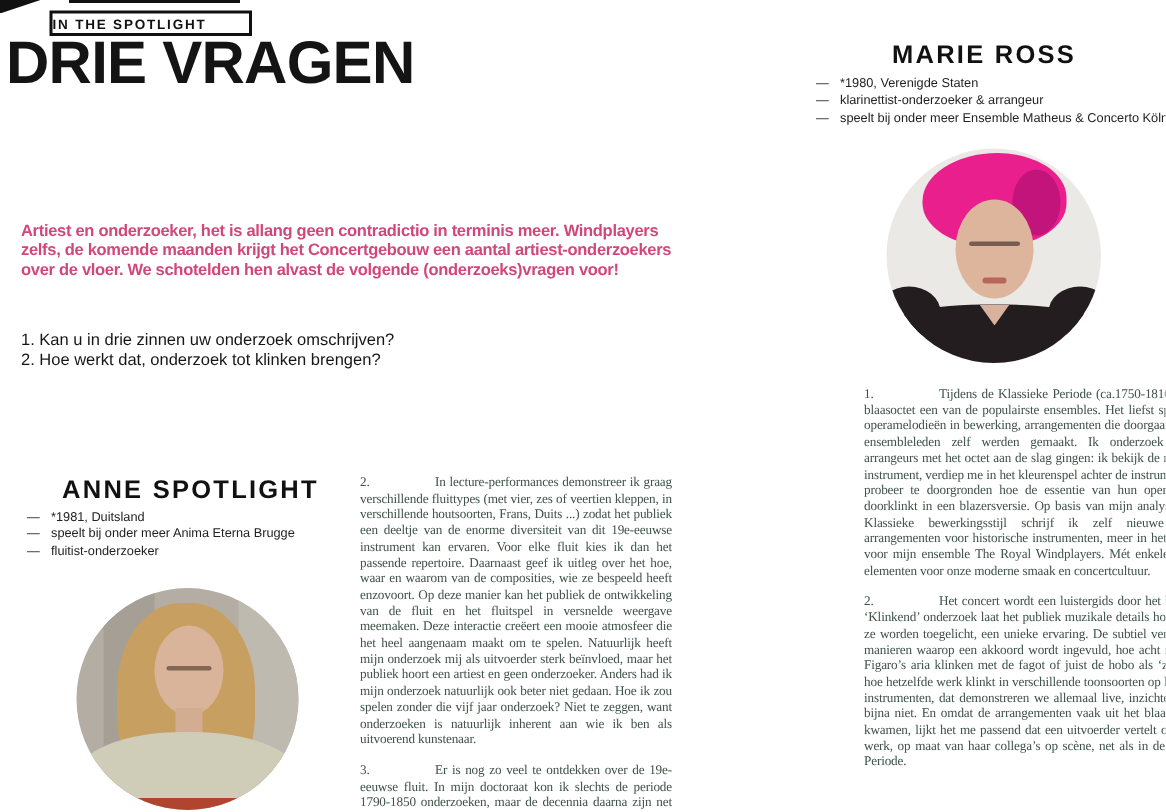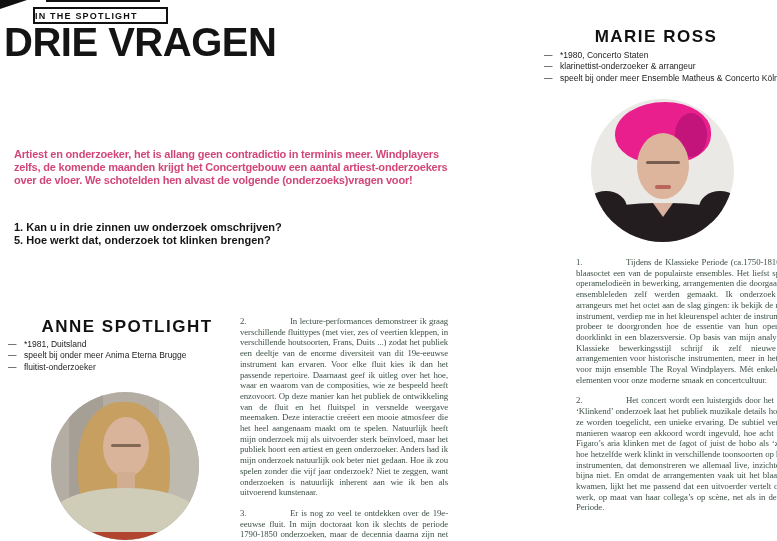--- a/index.html
+++ b/index.html
@@ -18,29 +18,29 @@
   .tag-box span{font-size:9px;font-weight:bold;letter-spacing:1.2px;color:#111;}
 
   
   .headline{position:absolute;left:4px;top:24px;font-weight:bold;color:#141414;
     font-size:40px;line-height:37px;letter-spacing:-0.5px;white-space:nowrap;}
 
   
   .intro{position:absolute;left:14px;top:148px;width:452px;
     font-size:11px;line-height:13px;font-weight:bold;letter-spacing:-0.2px;color:var(--accent);}
   .questions{position:absolute;left:14px;top:221px;
-    font-size:11px;line-height:13.2px;font-weight:bold;color:#161616;}
+    font-size:11px;line-height:13.2px;font-weight:normal;color:#161616;}
 
   
   .profile-name{position:absolute;font-size:17px;font-weight:bold;letter-spacing:1.5px;
     color:#111;text-align:center;white-space:nowrap;}
   .name-anne{left:0;top:317px;width:254px;}
   .name-marie{left:536px;top:27px;width:240px;}
   .facts{position:absolute;font-size:8.5px;line-height:11.3px;color:#222;}
-  .facts-anne{left:8px;top:339px;}
+  .facts-anne{left:18px;top:339px;}
   .facts-marie{left:544px;top:50px;}
   .facts div{white-space:nowrap;}
   .dash{display:inline-block;width:16px;color:#222;}
 
   
   .portrait{position:absolute;border-radius:50%;overflow:hidden;}
   .portrait>div{position:absolute;}
   .photo-anne{left:51px;top:392px;width:148px;height:148px;background:#b3ada3;}
   .photo-marie{left:591px;top:99px;width:143px;height:143px;background:#ebe9e5;}
   
@@ -83,26 +83,26 @@
 </div>
 
 <div class="headline">
   <div>DRIE VRAGEN</div>
 </div>
 
 <div class="intro">Artiest en onderzoeker, het is allang geen contradictio in terminis meer. Windplayers zelfs, de komende maanden krijgt het Concertgebouw een aantal artiest-onderzoekers over de vloer. We schotelden hen alvast de volgende (onderzoeks)vragen voor!</div>
 
 <div class="questions">
   <div>1. Kan u in drie zinnen uw onderzoek omschrijven?</div>
-  <div>5. Hoe werkt dat, onderzoek tot klinken brengen?</div>
+  <div>2. Hoe werkt dat, onderzoek tot klinken brengen?</div>
 </div>
 
 <div class="profile-name name-marie">MARIE ROSS</div>
 <div class="facts facts-marie">
-  <div><span class="dash">—</span><span>*1980, Concerto Staten</span></div>
+  <div><span class="dash">—</span><span>*1980, Verenigde Staten</span></div>
   <div><span class="dash">—</span><span>klarinettist-onderzoeker &amp; arrangeur</span></div>
   <div><span class="dash">—</span><span>speelt bij onder meer Ensemble Matheus &amp; Concerto Köln</span></div>
 </div>
 <div class="portrait photo-marie">
   <div class="ma-hair"></div>
   <div class="ma-hair2"></div>
   <div class="ma-face"></div>
   <div class="ma-eyes"></div>
   <div class="ma-lips"></div>
   <div class="ma-shoulder-l"></div>

